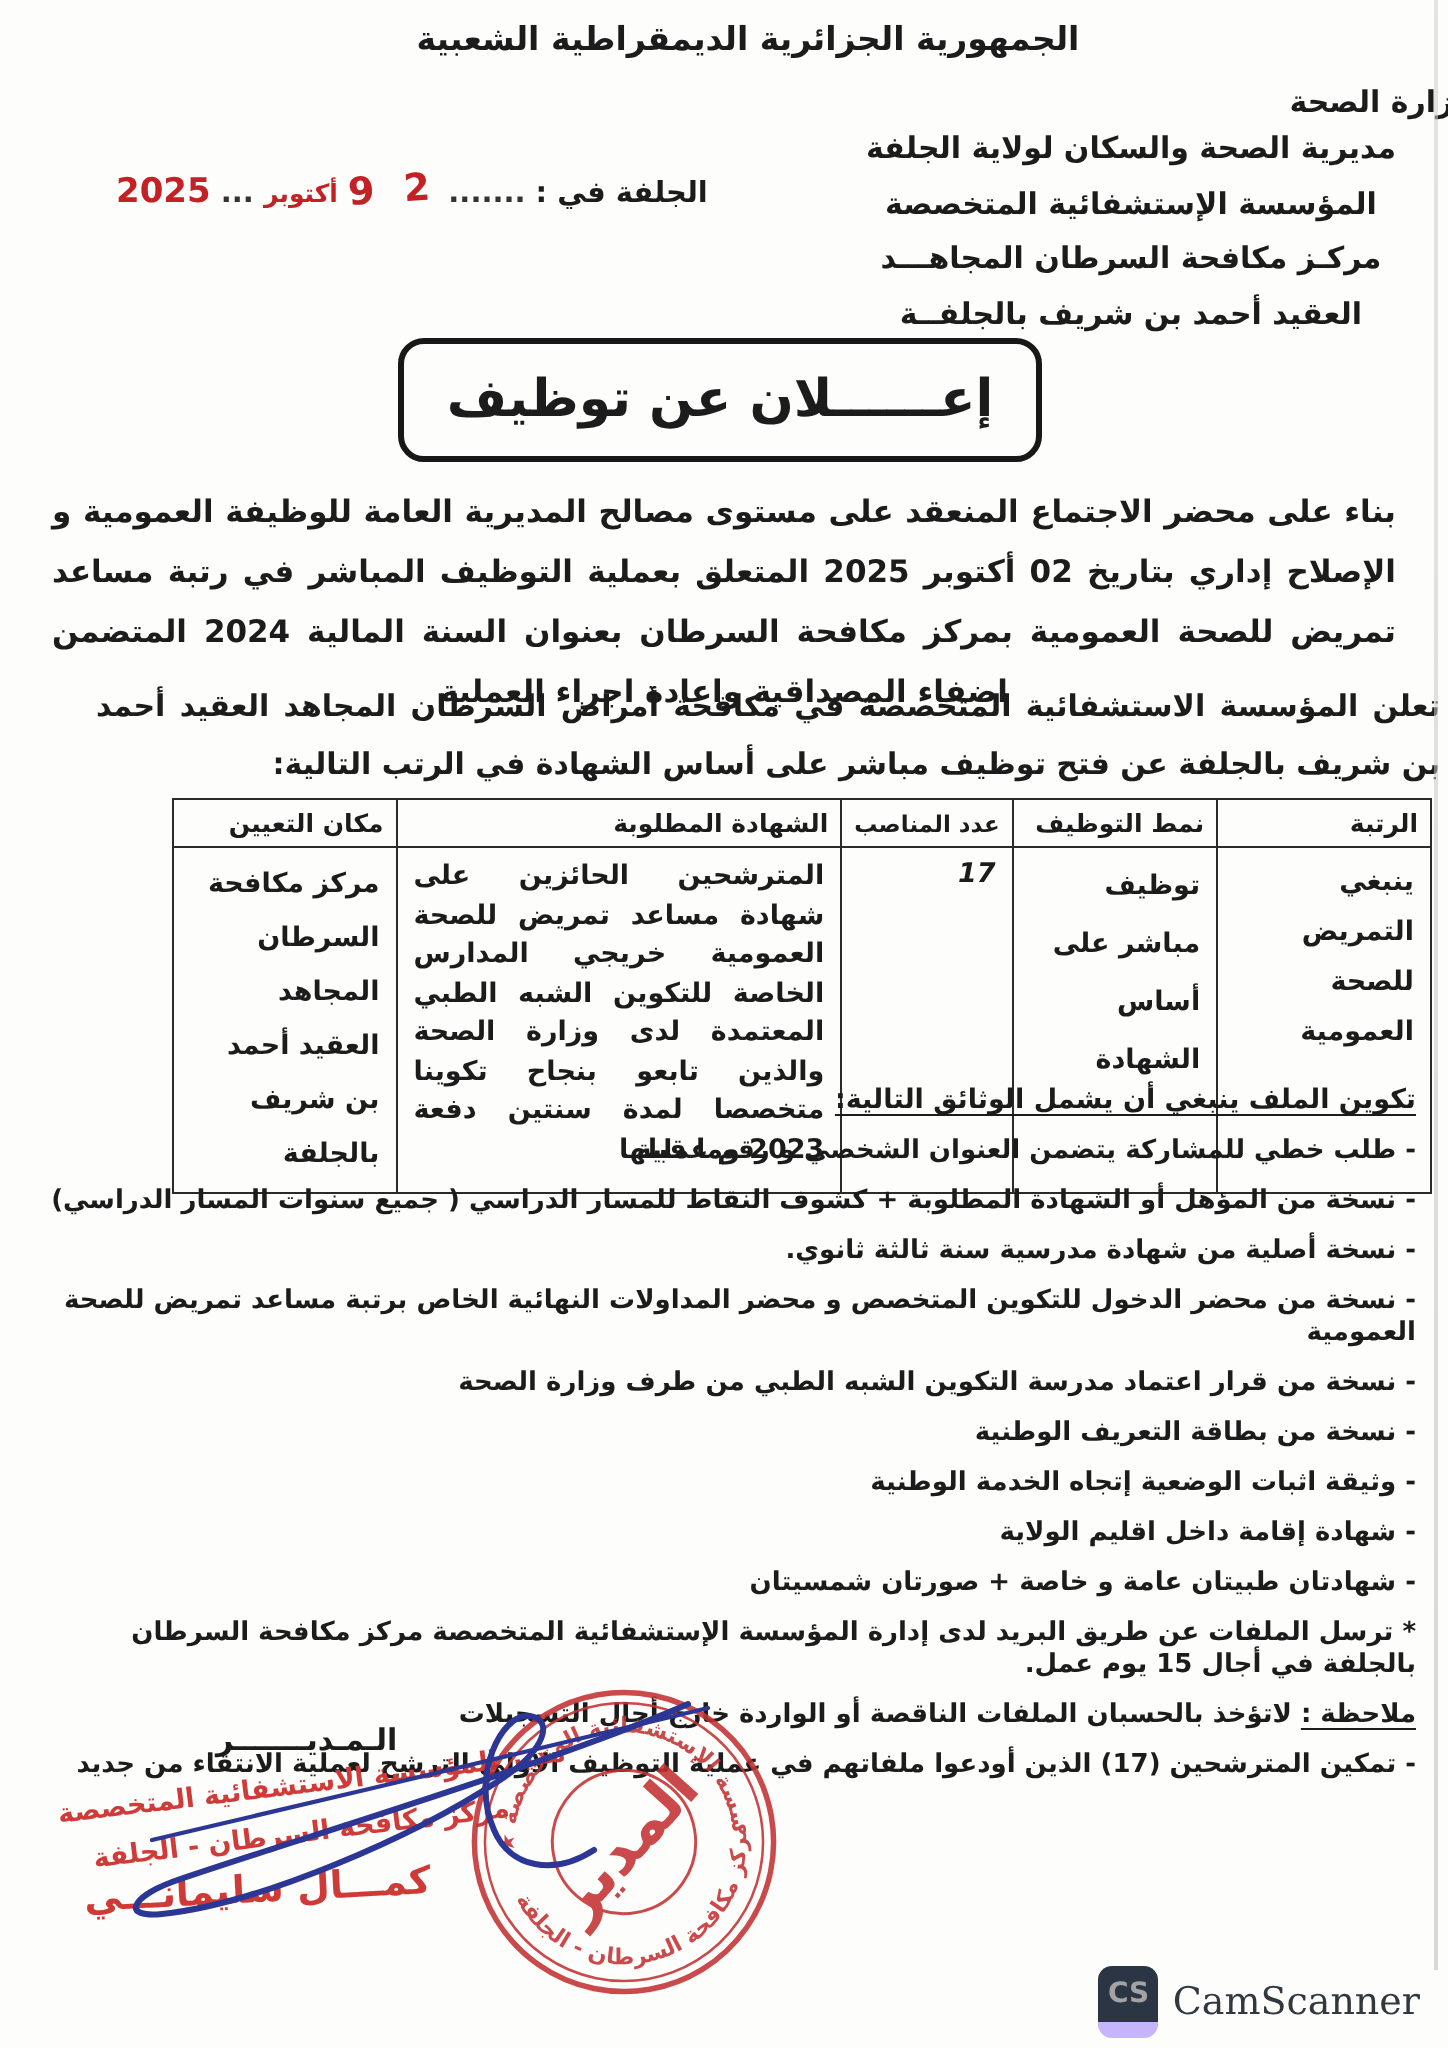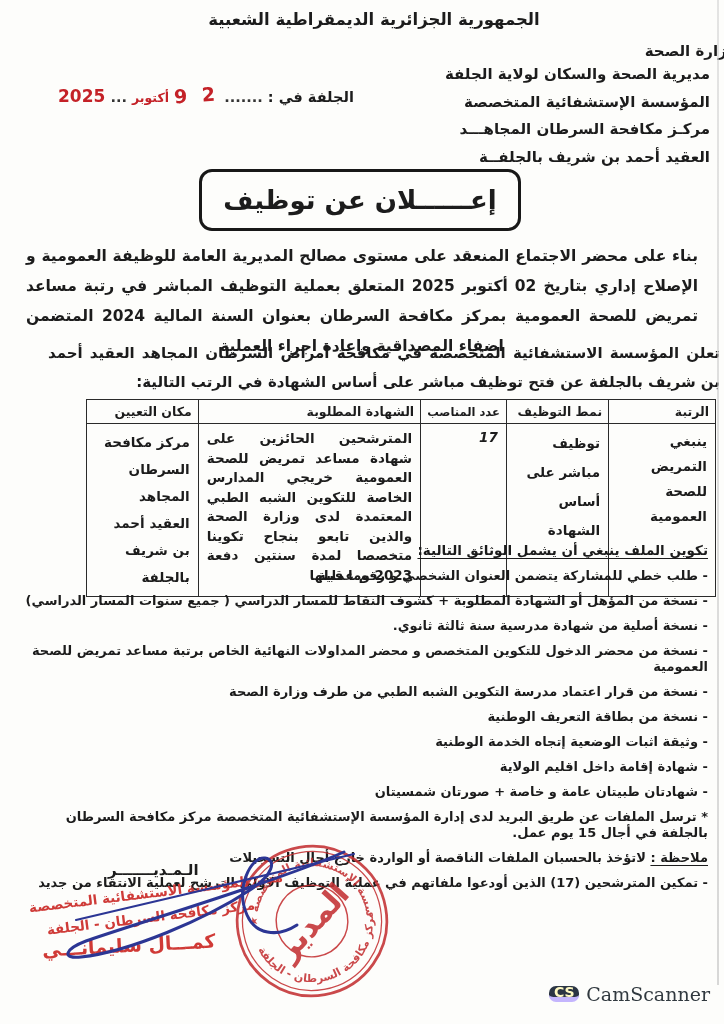--- a/index.html
+++ b/index.html
@@ -4,21 +4,21 @@
 <style>
   html,body{margin:0;padding:0;background:#e9e9e9;}
   .page{
     position:relative;width:724px;height:1024px;background:#fdfdfb;
     font-family:"DejaVu Sans",sans-serif;color:#1c1c1c;overflow:hidden;
   }
   .rtl{direction:rtl;unicode-bidi:embed;}
   
   .republic{position:absolute;top:10px;left:0;width:100%;text-align:center;font-size:16.5px;font-weight:bold;padding-left:12px;}
   .ministry{position:absolute;top:42px;left:0;width:100%;text-align:right;font-size:15px;font-weight:bold;padding-left:12px;}
-  .org-block{position:absolute;top:61px;right:14px;text-align:right;font-size:15px;font-weight:bold;line-height:27.5px;}
+  .org-block{position:absolute;top:61px;right:26px;text-align:center;font-size:15px;font-weight:bold;line-height:27.5px;}
   
   .date-line{position:absolute;top:84px;left:58px;direction:rtl;font-size:14.5px;font-weight:bold;white-space:nowrap;}
   .date-line .red{color:#c42127;}
   .date-day{font-size:19px;letter-spacing:4px;display:inline-block;transform:rotate(-4deg);}
   .date-month{font-size:12.5px;}
   .date-year{font-size:17px;}
   .dots{letter-spacing:1px;color:#333;}
   
   .title-box{
     position:absolute;left:199px;top:169px;width:316px;height:56px;
@@ -55,23 +55,23 @@
   .stamp-line2{position:absolute;left:46px;top:909px;color:#cf3b38;font-size:13.5px;font-weight:bold;
     transform:rotate(-7deg);z-index:2;white-space:nowrap;}
   .sig-name{position:absolute;left:42px;top:934px;color:#d03a36;font-size:19px;font-weight:bold;
     letter-spacing:1px;transform:rotate(-3deg);z-index:2;white-space:nowrap;}
   .sig-svg{position:absolute;left:36px;top:842px;z-index:5;}
   .round-stamp{position:absolute;left:233px;top:842px;width:158px;height:158px;z-index:4;
     transform:rotate(-10deg);opacity:.88;}
   .round-stamp text,.round-stamp textPath{fill:#c43133;font-family:"DejaVu Sans",sans-serif;font-weight:bold;}
   
   .cam{position:absolute;right:14px;top:983px;display:flex;align-items:center;gap:7px;}
-  .cam-icon{width:30px;height:16px;border-radius:7px;background:#2b3543;color:#fef9c3;
+  .cam-icon{width:30px;height:36px;border-radius:7px;background:#2b3543;color:#a3a3a3;
     display:flex;align-items:center;justify-content:center;font-size:14px;font-weight:bold;
-    border-bottom:5px solid #c4b5fd;box-sizing:border-box;}
+    border-bottom:8px solid #c4b5fd;box-sizing:border-box;}
   .cam-label{font-family:"DejaVu Serif",serif;font-size:19px;color:#31393f;}
   
   .scan-edge-right{position:absolute;right:5px;top:0;width:2px;height:985px;
     background:linear-gradient(#cfcfcf,#b9b9b9);opacity:.55;}
 </style>
 </head>
 <body>
 
 <div class="page">
 

